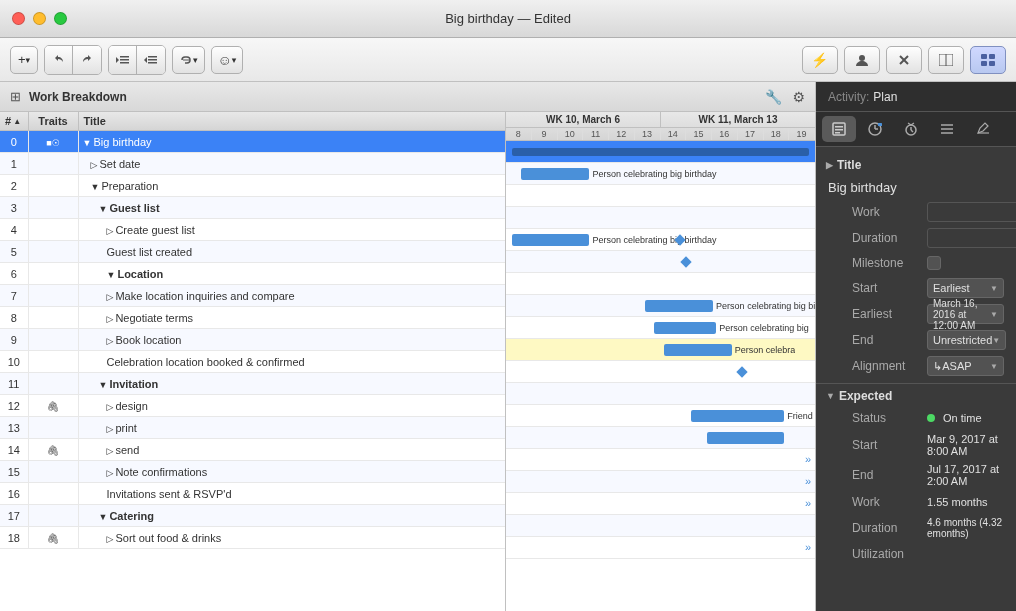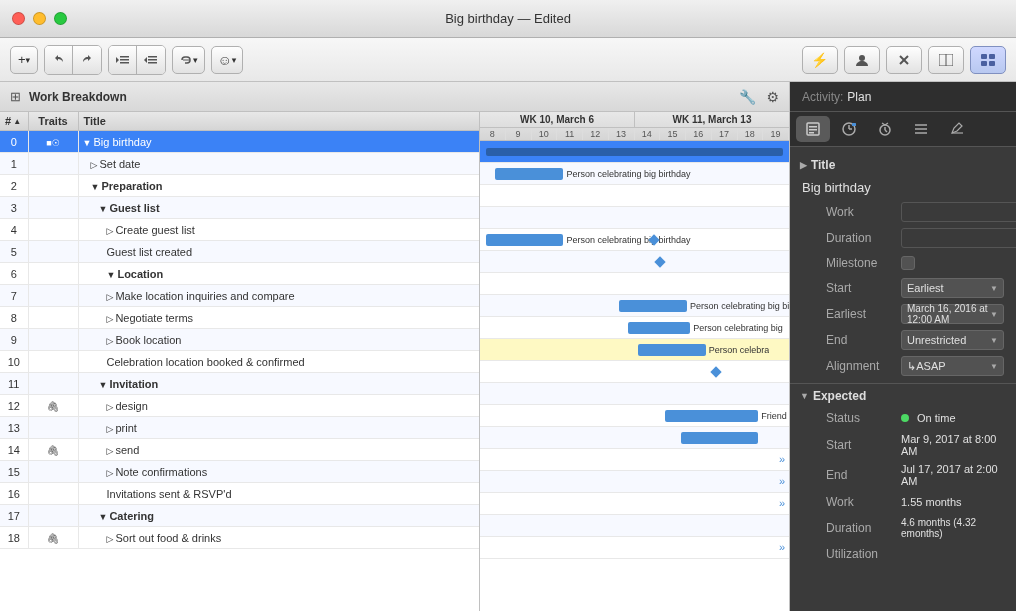--- a/index.html
+++ b/index.html
@@ -237,21 +237,21 @@
       height: 22px;
       border-bottom: 1px solid #e8e8e8;
       position: relative;
       display: flex;
       align-items: center;
     }
     .gantt-row:nth-child(even) { background: #f7f9ff; }
 
     
     .right-panel {
-      width: 226px;
+      width: 200px;
       background: #3a3a3a;
       color: #e0e0e0;
       display: flex;
       flex-direction: column;
       overflow: hidden;
     }
     .right-panel-header {
       height: 30px;
       background: #2e2e2e;
       border-bottom: 1px solid #555;
@@ -509,21 +509,21 @@
     <td class="td-num">1</td>
     <td class="td-traits"></td>
     <td class="td-title" style="padding-left:12px; ">
       <span class="disclosure">▷</span>Set date
     </td>
 
   </tr>
               <tr>
     <td class="td-num">2</td>
     <td class="td-traits"></td>
-    <td class="td-title" style="padding-left:12px; font-weight:700;">
+    <td class="td-title" style="padding-left:12px; font-weight:400;">
       <span class="disclosure">▼</span>Preparation
     </td>
 
   </tr>
               <tr>
     <td class="td-num">3</td>
     <td class="td-traits"></td>
     <td class="td-title" style="padding-left:20px; font-weight:700;">
       <span class="disclosure">▼</span>Guest list
     </td>

